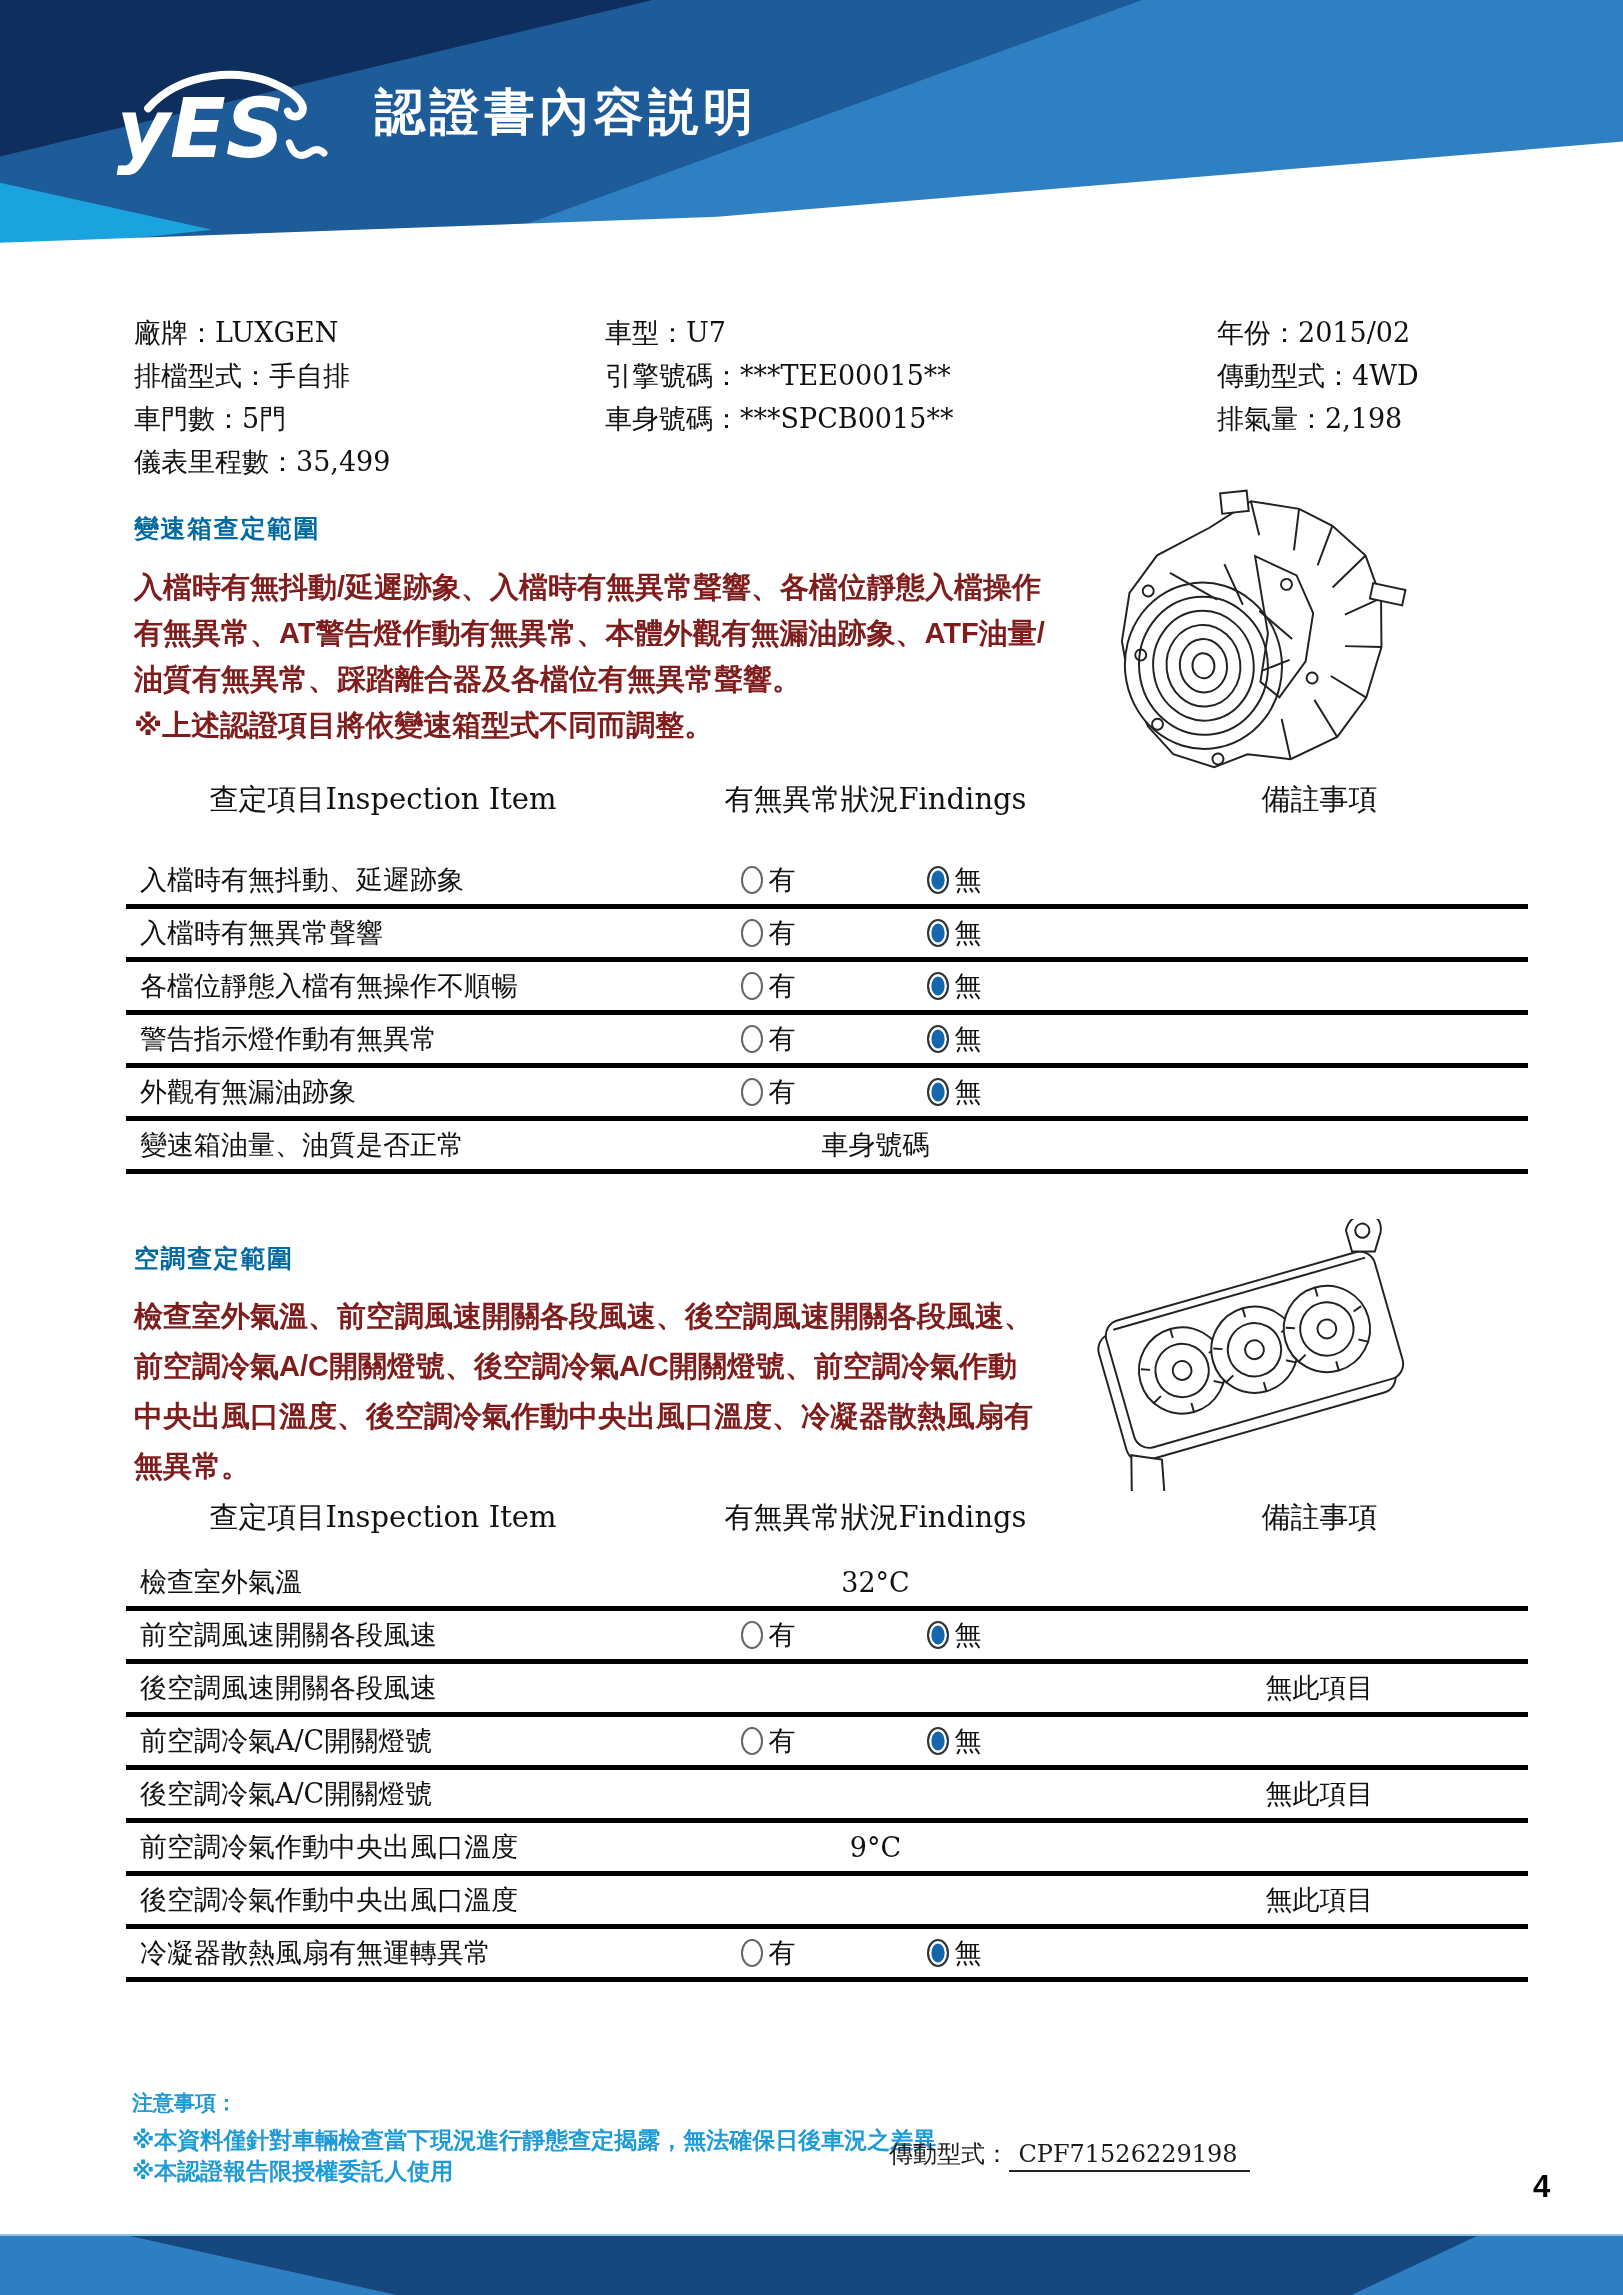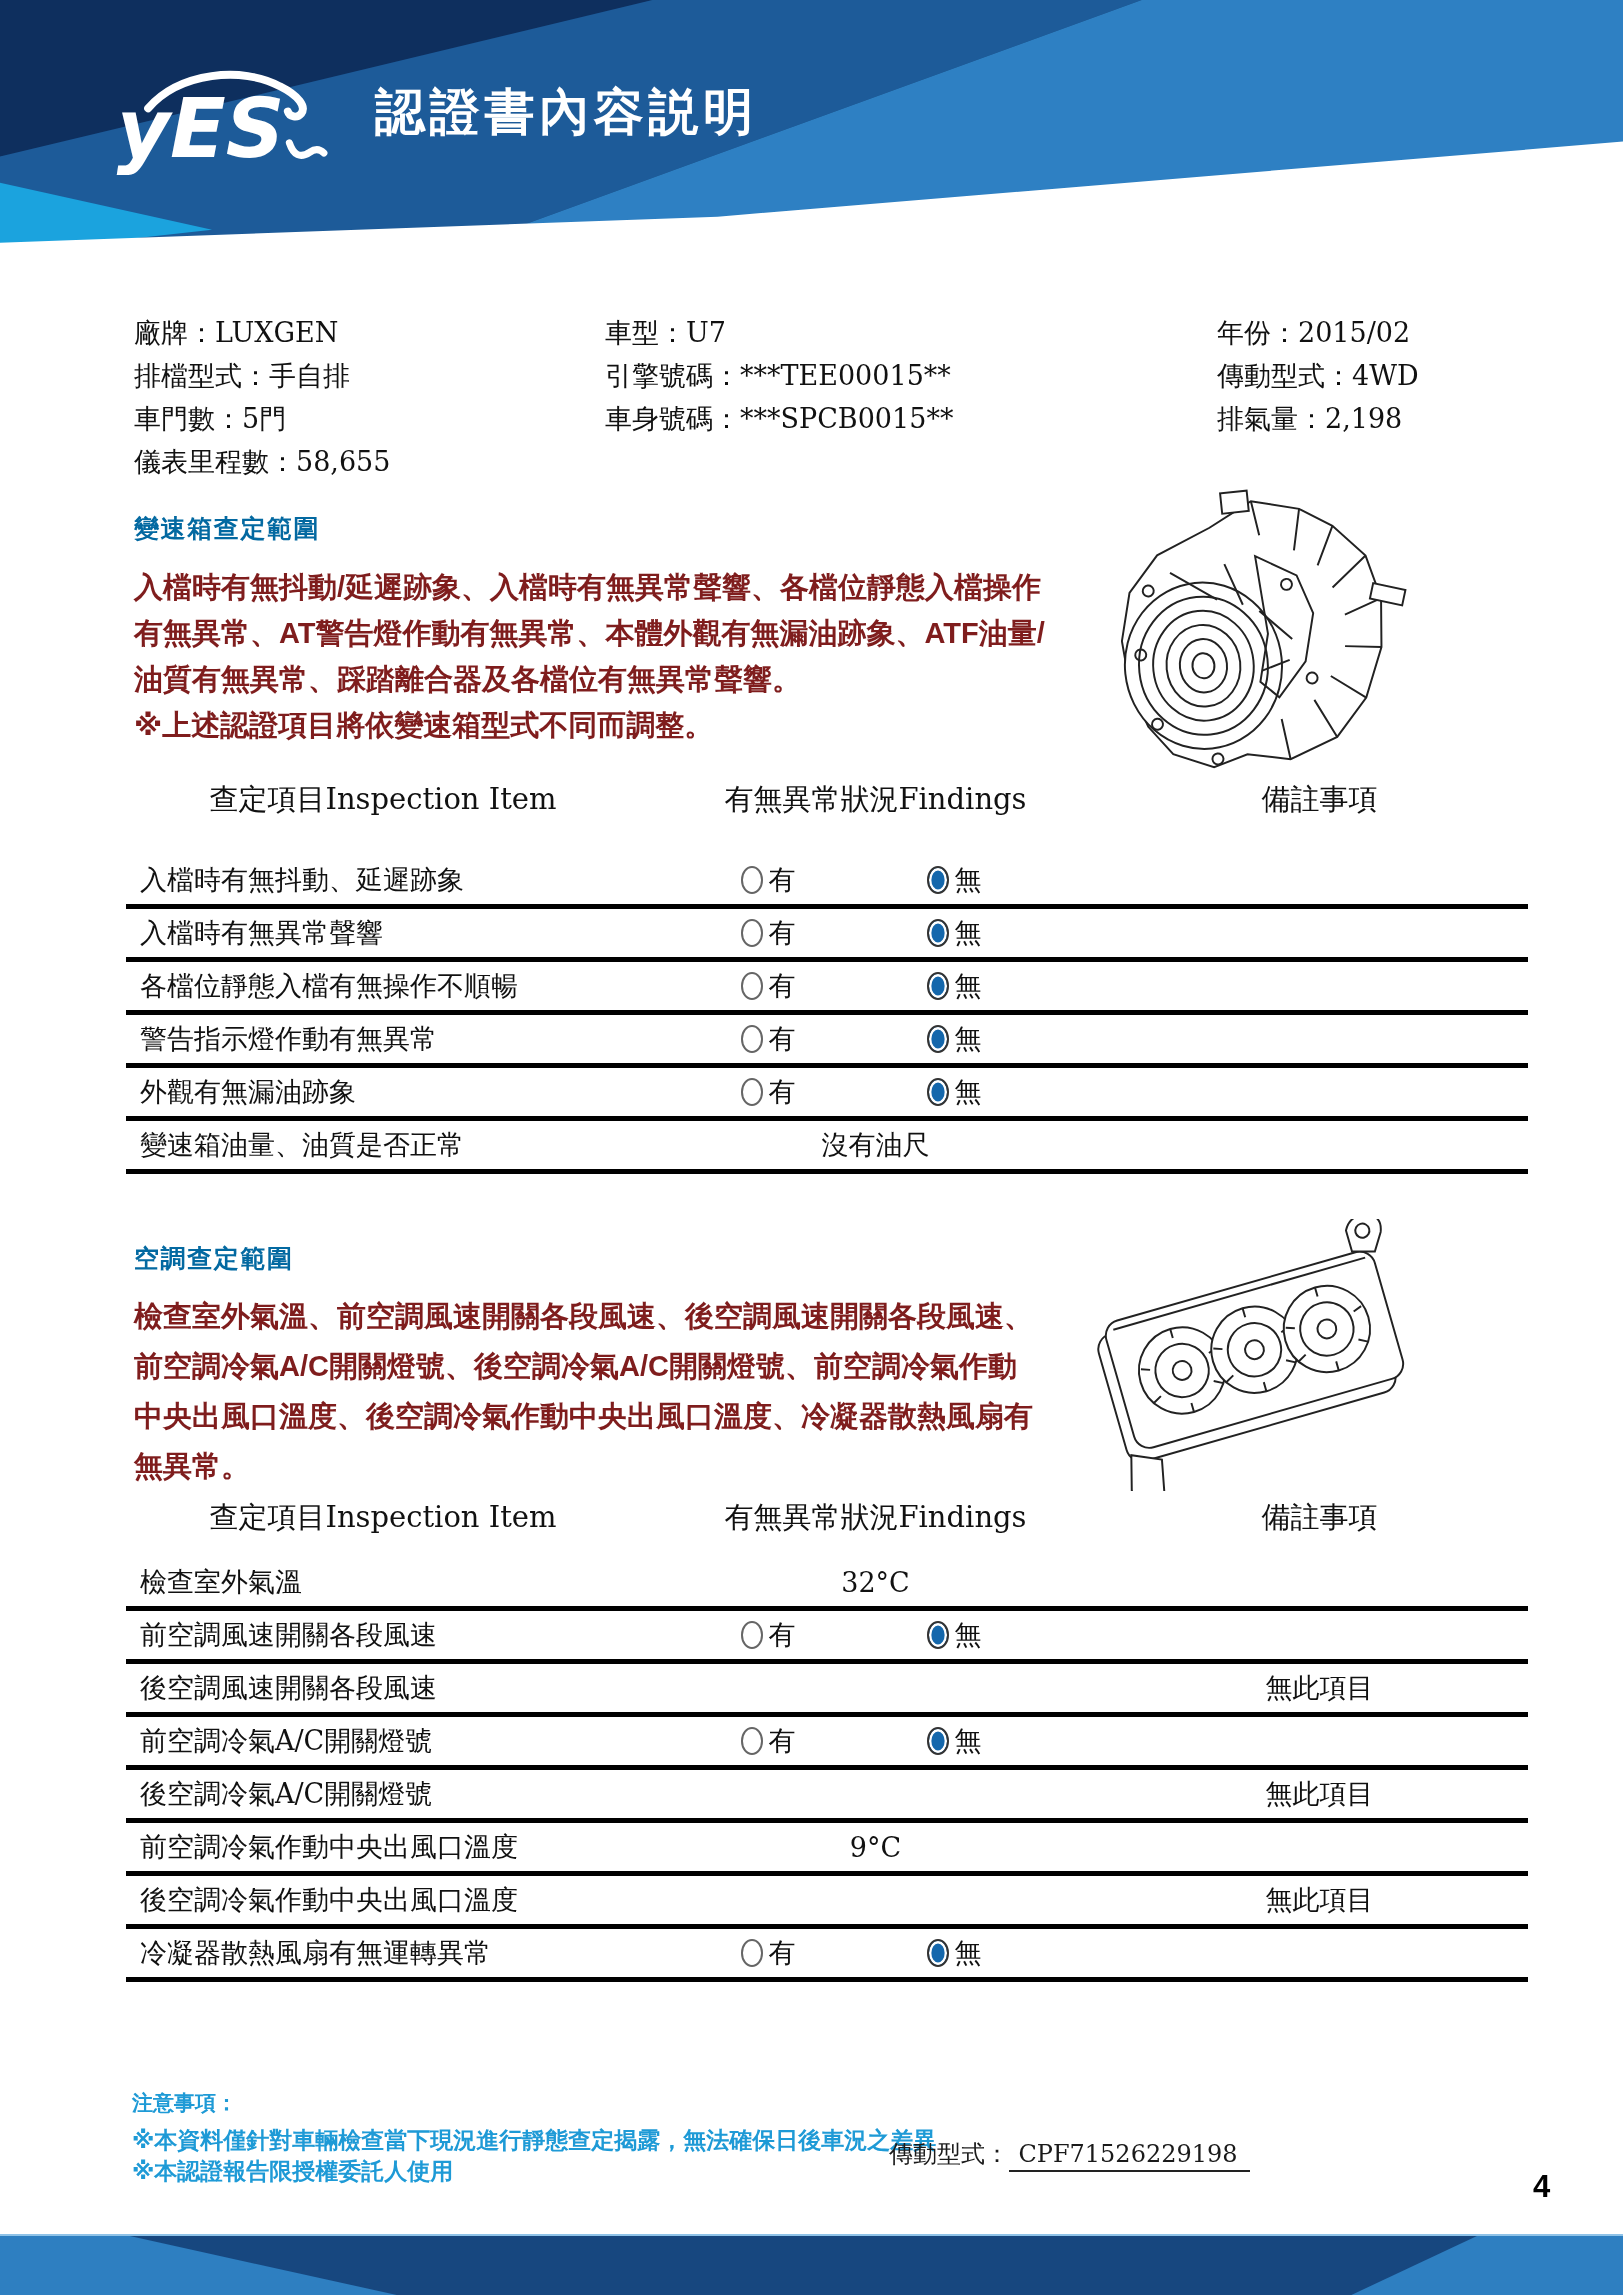--- a/index.html
+++ b/index.html
@@ -87,21 +87,21 @@
       <path d="M60,60 C100,14 180,6 228,32 C252,44 262,58 255,67 C250,73 240,71 238,64" stroke="#ffffff" stroke-width="10" fill="none" stroke-linecap="round"></path>
       <path d="M240,104 q8,24 26,12 q10,-7 18,1" stroke="#ffffff" stroke-width="9" fill="none" stroke-linecap="round"></path>
     </svg>
     <div class="banner-title">認證書內容説明</div>
   </div>
 
   <div class="vcol" id="vcol1">
       <div>廠牌：LUXGEN</div>
       <div>排檔型式：手自排</div>
       <div>車門數：5門</div>
-      <div>儀表里程數：58,655</div>
+      <div>儀表里程數：35,499</div>
     </div>
   <div class="vcol" id="vcol2">
       <div>車型：U7</div>
       <div>引擎號碼：***TEE00015**</div>
       <div>車身號碼：***SPCB0015**</div>
     </div>
   <div class="vcol" id="vcol3">
       <div>年份：2015/02</div>
       <div>傳動型式：4WD</div>
       <div>排氣量：2,198</div>
@@ -210,21 +210,21 @@
             <span class="radio-opt opt-no">
               <span class="radio-circle selected" style="background: rgb(20, 103, 172);"></span>
               <span class="radio-label">無</span>
             </span>
           </div>
           <div class="c-remark"></div>
         </div>
         <div class="t-row">
           <div class="c-item">變速箱油量、油質是否正常</div>
           <div class="c-find">
-            <div class="find-value">沒有油尺</div>
+            <div class="find-value">車身號碼</div>
           </div>
           <div class="c-remark"></div>
         </div>
       </div>
   </div>
 
   <div class="sec-title" id="sec2-title">空調查定範圍</div>
   <div class="sec-para" id="sec2-para">檢查室外氣溫、前空調風速開關各段風速、後空調風速開關各段風速、
 前空調冷氣A/C開關燈號、後空調冷氣A/C開關燈號、前空調冷氣作動
 中央出風口溫度、後空調冷氣作動中央出風口溫度、冷凝器散熱風扇有

